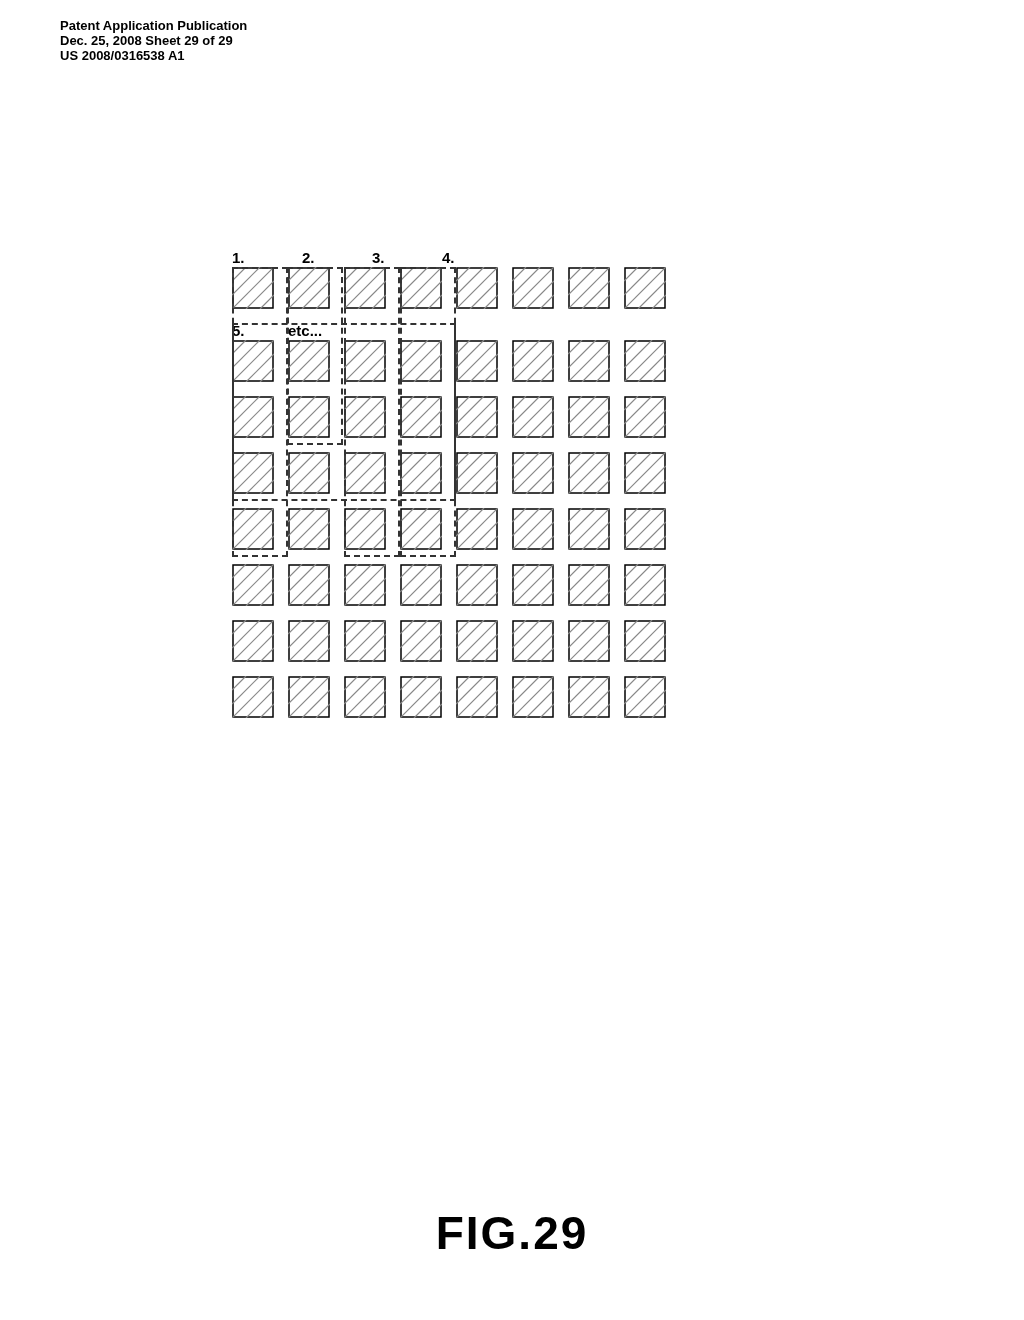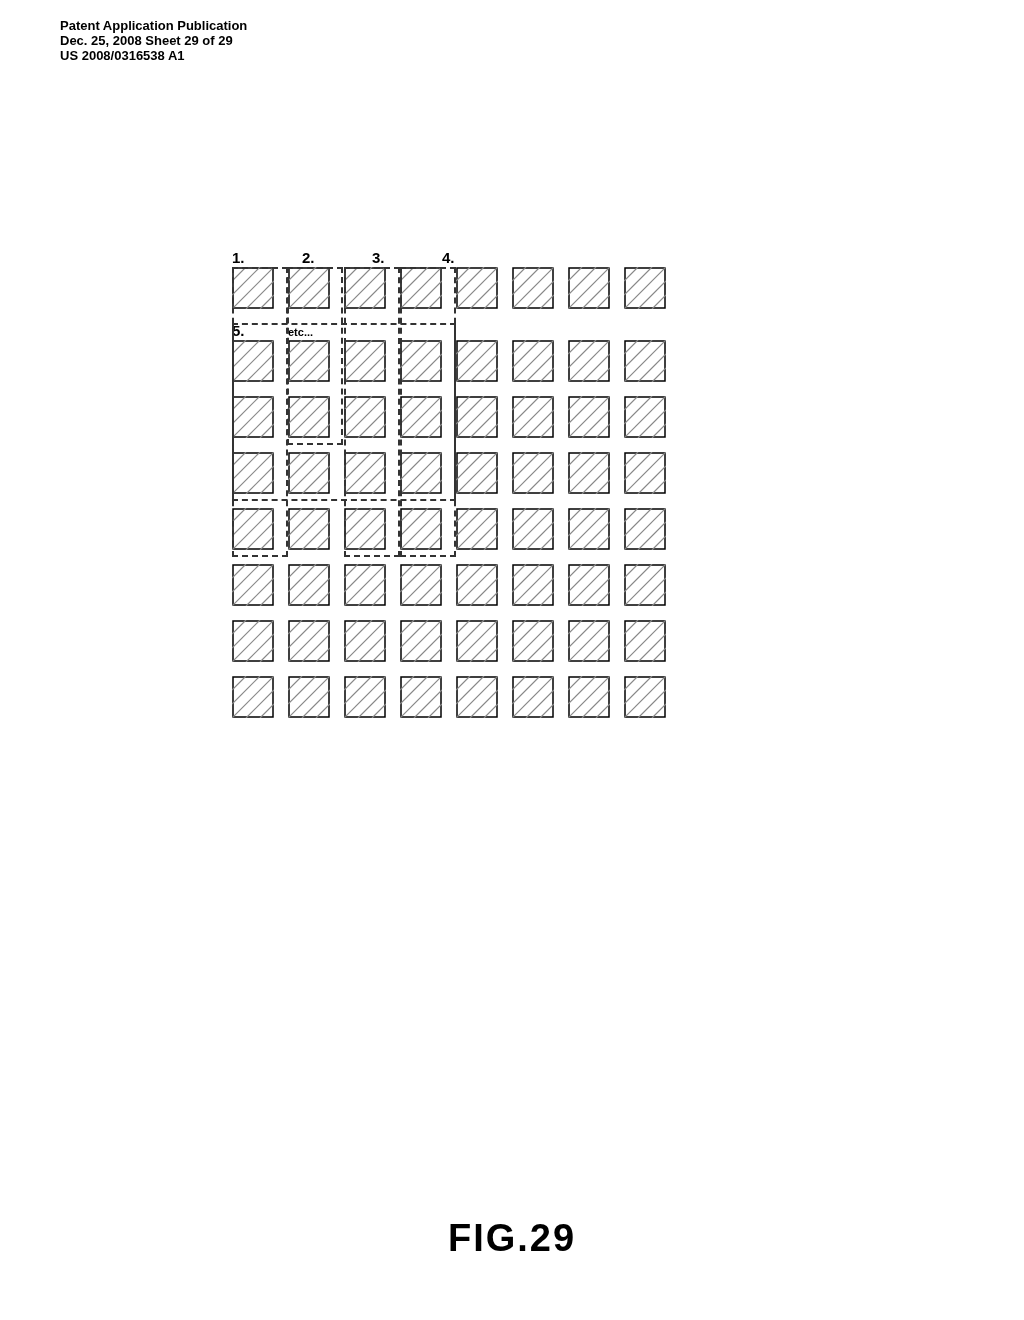--- a/index.html
+++ b/index.html
@@ -66,21 +66,21 @@
     .hatch-cell svg {
       width: 100%;
       height: 100%;
     }
 
     .fig-label {
       position: absolute;
       bottom: 60px;
       left: 50%;
       transform: translateX(-50%);
-      font-size: 38px;
+      font-size: 46px;
       font-weight: 900;
       font-family: Arial Black, Arial, sans-serif;
       letter-spacing: 2px;
       white-space: nowrap;
     }
 
     .col-label {
       width: 42px;
       font-size: 15px;
       font-weight: bold;
@@ -185,21 +185,21 @@
             <line x1="0" y1="42" x2="42" y2="0" stroke="#888" stroke-width="1.2"></line>
             <line x1="0" y1="28" x2="28" y2="0" stroke="#888" stroke-width="1.2"></line>
             <line x1="0" y1="14" x2="14" y2="0" stroke="#888" stroke-width="1.2"></line>
             <line x1="14" y1="42" x2="42" y2="14" stroke="#888" stroke-width="1.2"></line>
             <line x1="28" y1="42" x2="42" y2="28" stroke="#888" stroke-width="1.2"></line>
           </svg></div>
     </div>
 
     <div style="display:flex; align-items:flex-end; gap:0; margin-bottom:2px;">
       <div style="width:56px; font-size:15px; font-weight:bold; line-height:1;">5.</div>
-      <div style="width:56px; font-size:11px; font-weight:bold; line-height:1;">etc...</div>
+      <div style="width:56px; font-size:15px; font-weight:bold; line-height:1;">etc...</div>
     </div>
     <div class="grid-row">
       <div class="hatch-cell"><svg viewBox="0 0 42 42" xmlns="http://www.w3.org/2000/svg">
             <rect x="1" y="1" width="40" height="40" fill="white" stroke="#000" stroke-width="1.5"></rect>
             <line x1="0" y1="42" x2="42" y2="0" stroke="#888" stroke-width="1.2"></line>
             <line x1="0" y1="28" x2="28" y2="0" stroke="#888" stroke-width="1.2"></line>
             <line x1="0" y1="14" x2="14" y2="0" stroke="#888" stroke-width="1.2"></line>
             <line x1="14" y1="42" x2="42" y2="14" stroke="#888" stroke-width="1.2"></line>
             <line x1="28" y1="42" x2="42" y2="28" stroke="#888" stroke-width="1.2"></line>
           </svg></div>

